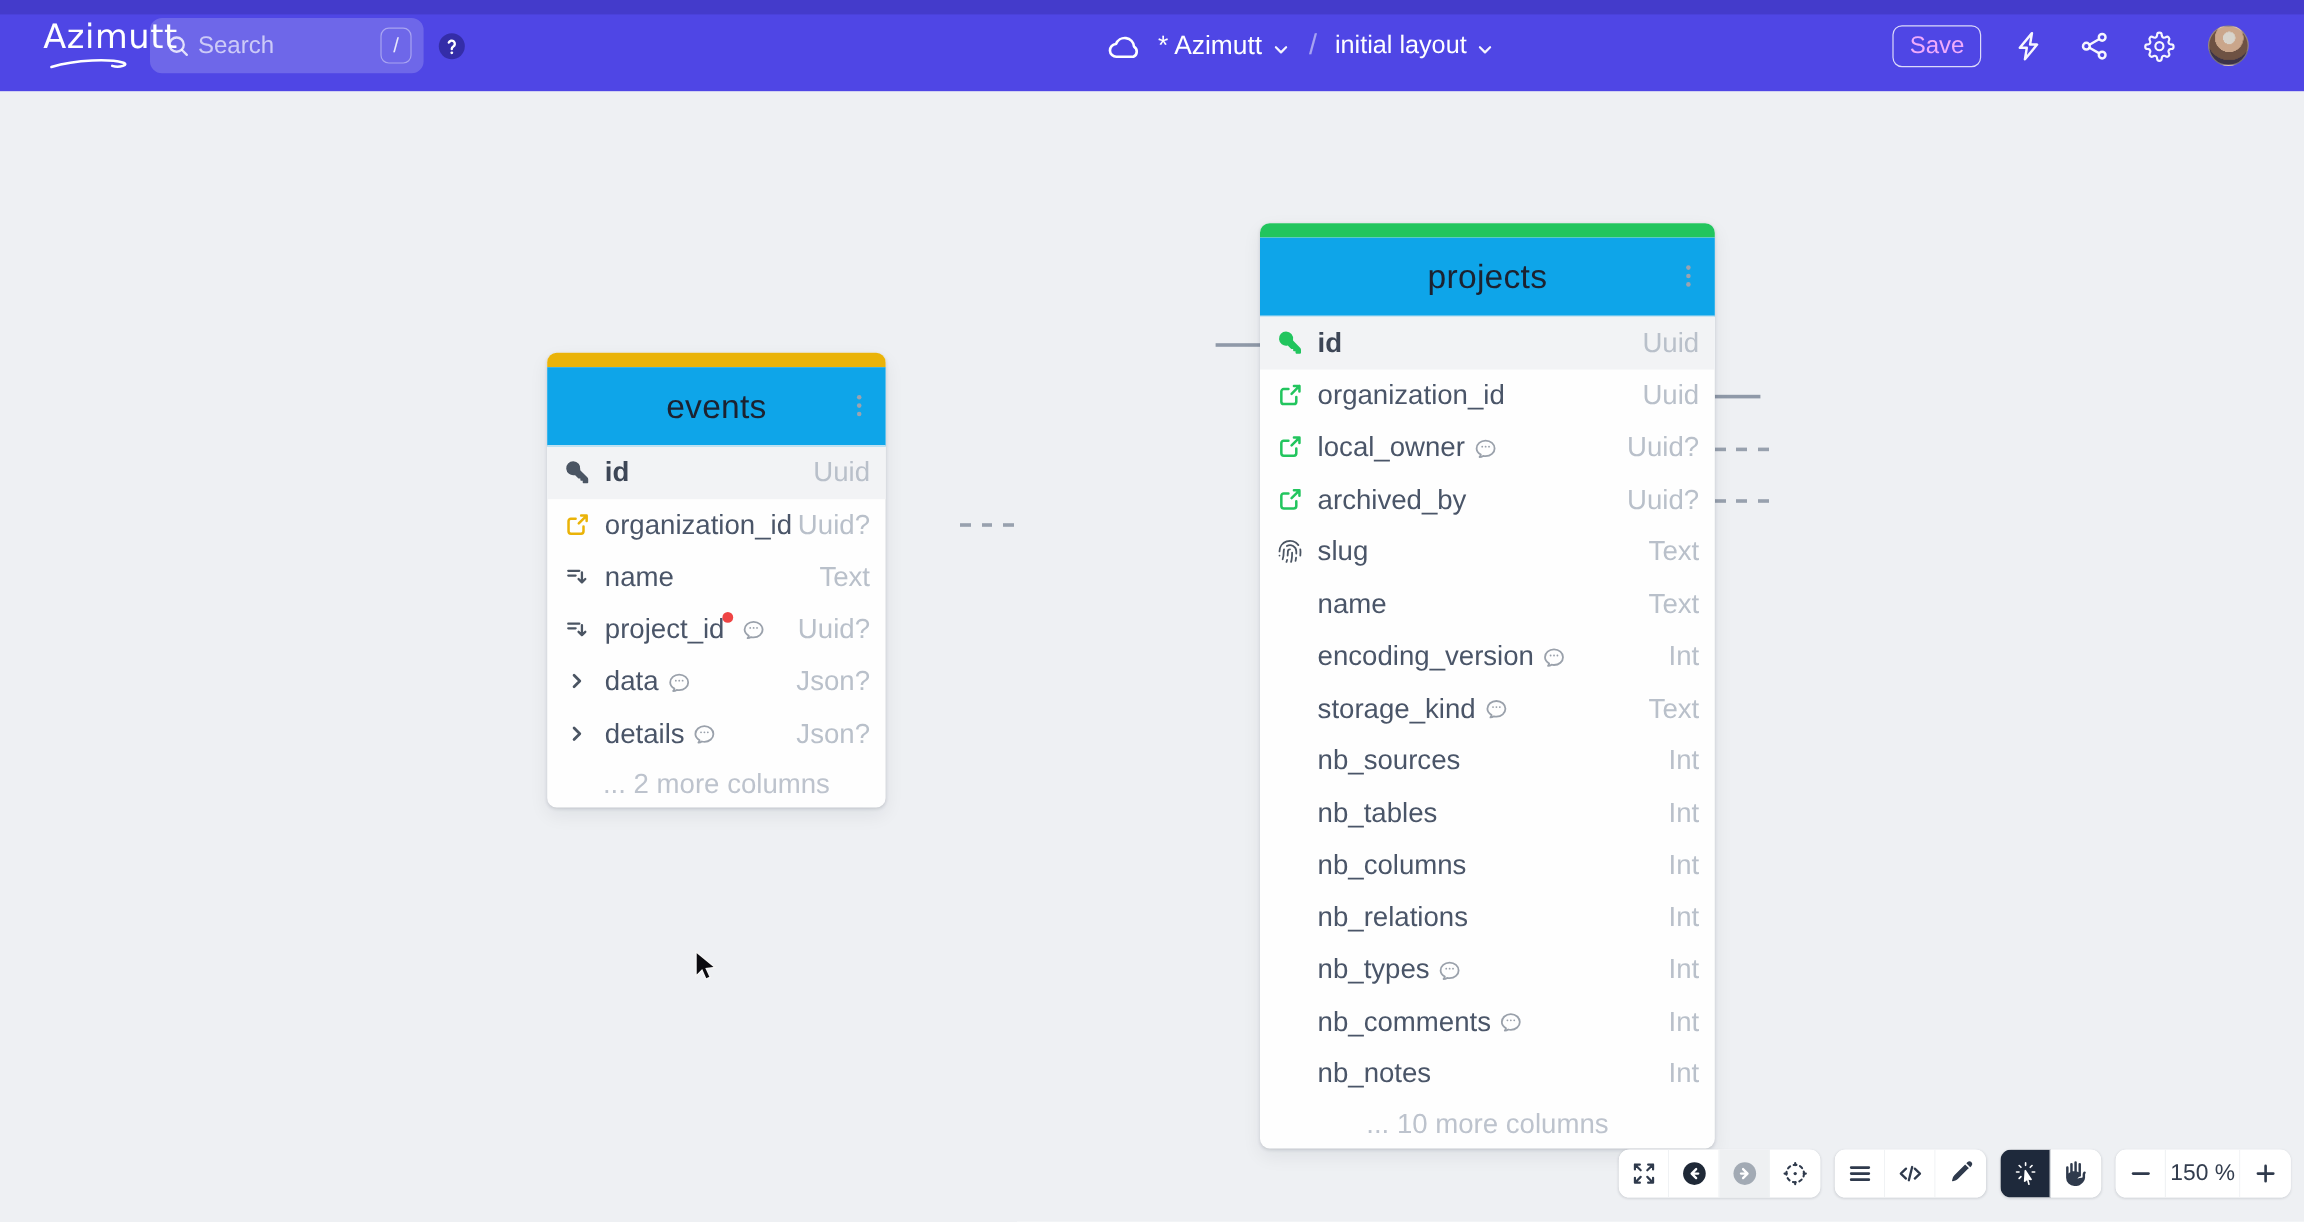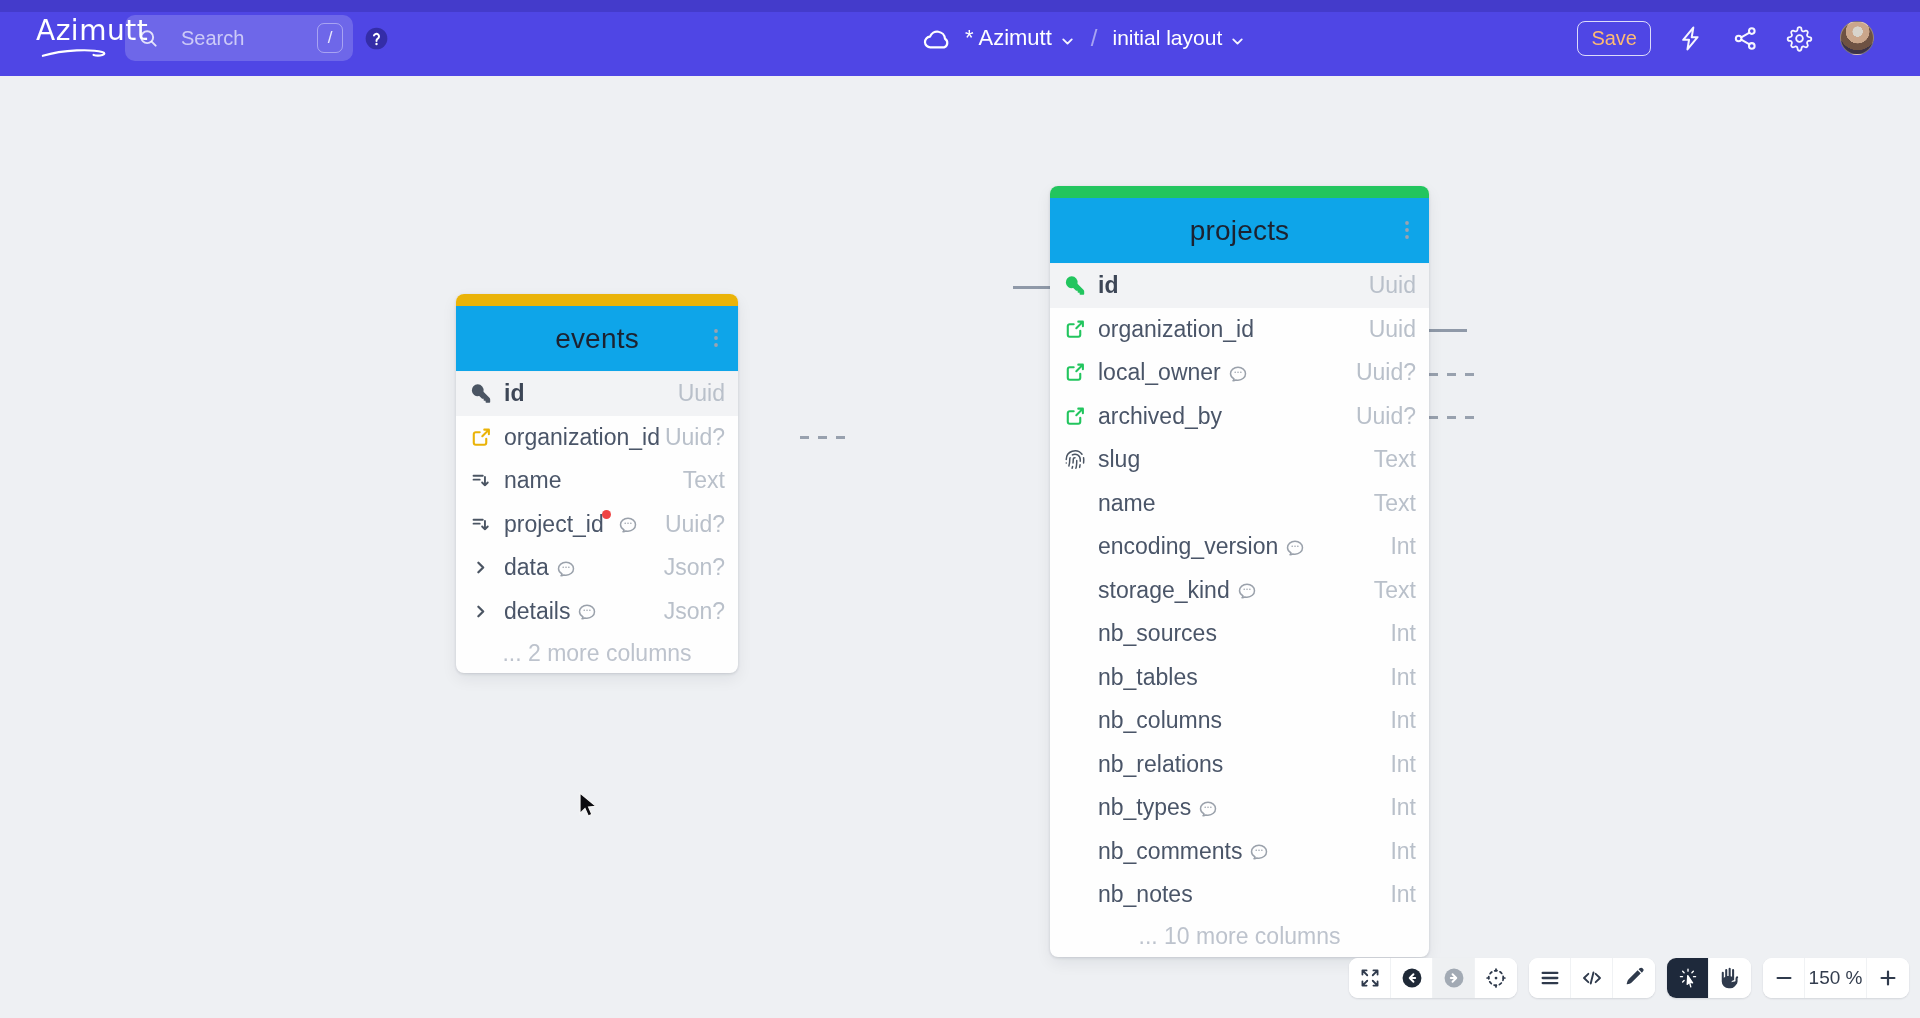--- a/index.html
+++ b/index.html
@@ -9,33 +9,33 @@
   
   .topbar{position:absolute;top:0;left:0;width:1920px;height:76px;background:#4f46e5;z-index:50;}
   .topbar::before{content:"";position:absolute;top:0;left:0;right:0;height:12px;background:rgba(20,10,90,.18);}
   .logo{position:absolute;left:36px;top:14px;color:#fff;font-size:28px;letter-spacing:.5px;
     font-family:"DejaVu Sans",sans-serif;font-weight:400;}
   .logo .swoosh{position:absolute;left:4px;top:32px;width:86px;height:14px;}
   .searchbox{position:absolute;left:125px;top:15px;width:228px;height:46px;border-radius:10px;
     background:rgba(255,255,255,.18);display:flex;align-items:center;padding:0 10px 0 13px;}
   .searchbox .icn{width:21px;height:21px;color:rgba(255,255,255,.8);flex:none;}
   .searchbox input{flex:1;min-width:0;background:transparent;border:none;outline:none;color:#fff;
-    font-size:20px;margin-left:20px;font-family:"Liberation Sans",sans-serif;}
+    font-size:20px;margin-left:4px;font-family:"Liberation Sans",sans-serif;}
   .searchbox input::placeholder{color:rgba(255,255,255,.65);}
   .kbd{flex:none;width:26px;height:30px;border:1px solid rgba(255,255,255,.4);border-radius:7px;
     color:rgba(255,255,255,.85);font-size:17px;display:flex;align-items:center;justify-content:center;}
   .helpbtn{position:absolute;left:364px;top:26px;width:25px;height:25px;}
   .helpbtn svg{width:100%;height:100%;}
   .crumbs{position:absolute;left:893px;top:0;height:76px;display:flex;align-items:center;gap:11px;color:#fff;}
   .crumbs-sep{color:rgba(255,255,255,.5);font-size:24px;padding:0 3px;}
   .crumb{display:flex;align-items:center;gap:7px;font-size:22px;cursor:pointer;}
   .crumb .icn{width:17px;height:17px;color:rgba(255,255,255,.95);}
   .cloud{width:31px;height:31px;color:#fff;}
   .tb-right{position:absolute;right:46px;top:0;height:76px;display:flex;align-items:center;gap:27px;}
-  .savebtn{border:1.5px solid rgba(255,255,255,.8);border-radius:8px;color:#fdba74;background:transparent;
+  .savebtn{border:1.5px solid rgba(255,255,255,.8);border-radius:8px;color:#f0abfc;background:transparent;
     font-size:20px;padding:5px 13px;font-family:"Liberation Sans",sans-serif;}
   .tbicon{width:27px;height:27px;color:rgba(255,255,255,.95);}
   .avatar{width:34px;height:34px;border-radius:50%;flex:none;border:1px solid rgba(255,255,255,.3);
     background:radial-gradient(circle at 52% 30%,#d8d4cc 0 18%,#caa68b 19% 42%,#6e5243 43% 66%,#3c3347 67%);}
 
   
   .canvas{position:absolute;top:76px;left:0;width:1920px;height:942px;background:#eef0f3;}
 
   .dbtable{position:absolute;background:#fefefe;border-radius:8px;
     box-shadow:0 1px 3px rgba(15,23,42,.14),0 6px 16px rgba(15,23,42,.07);}

